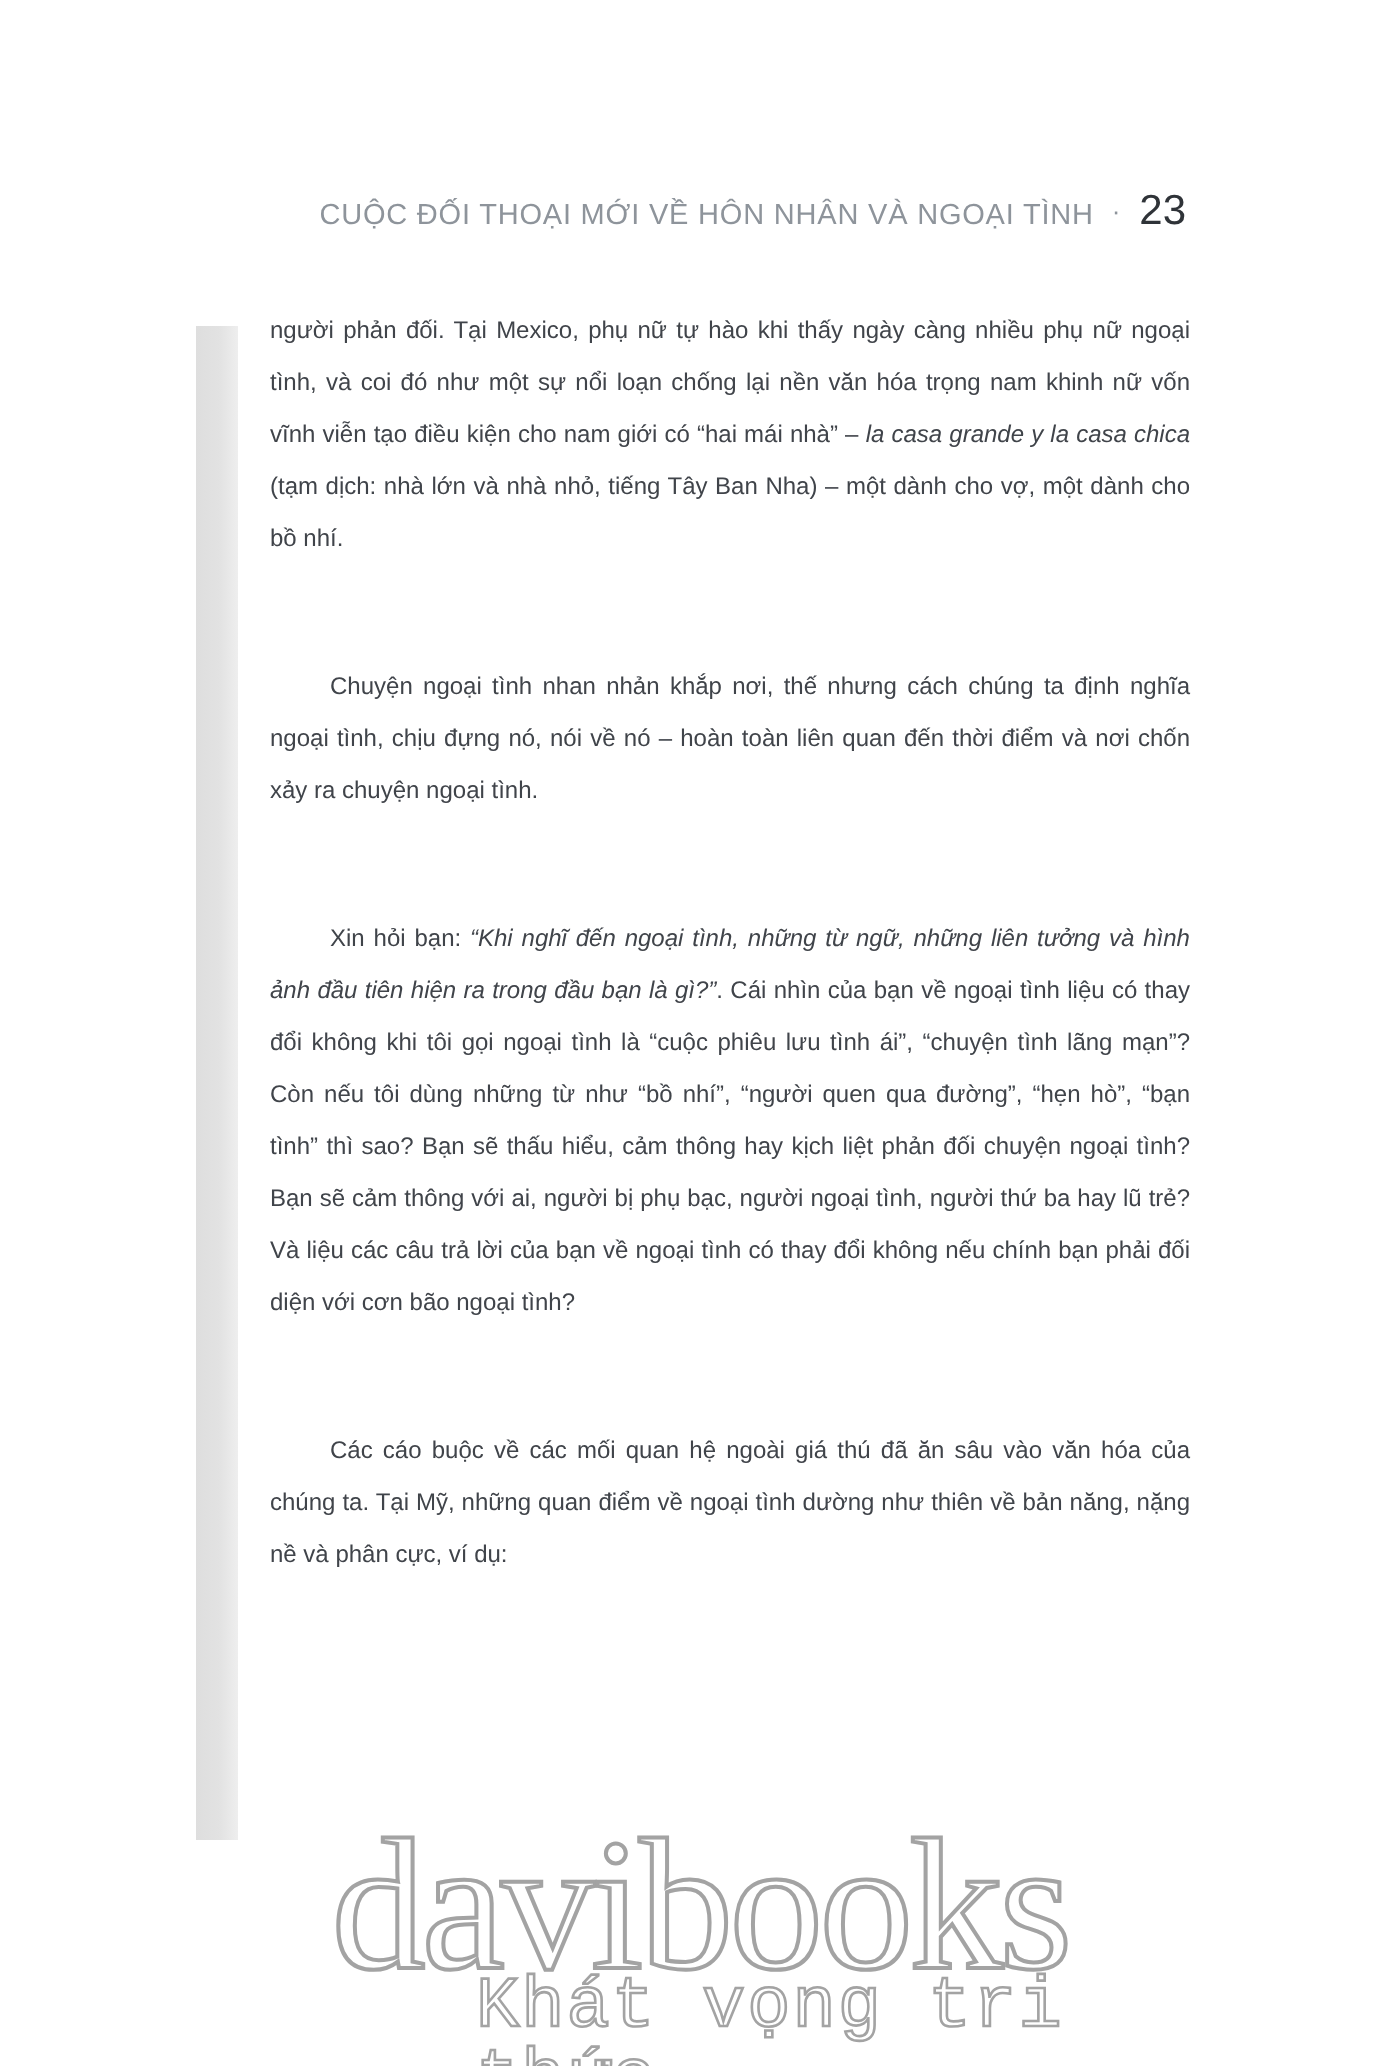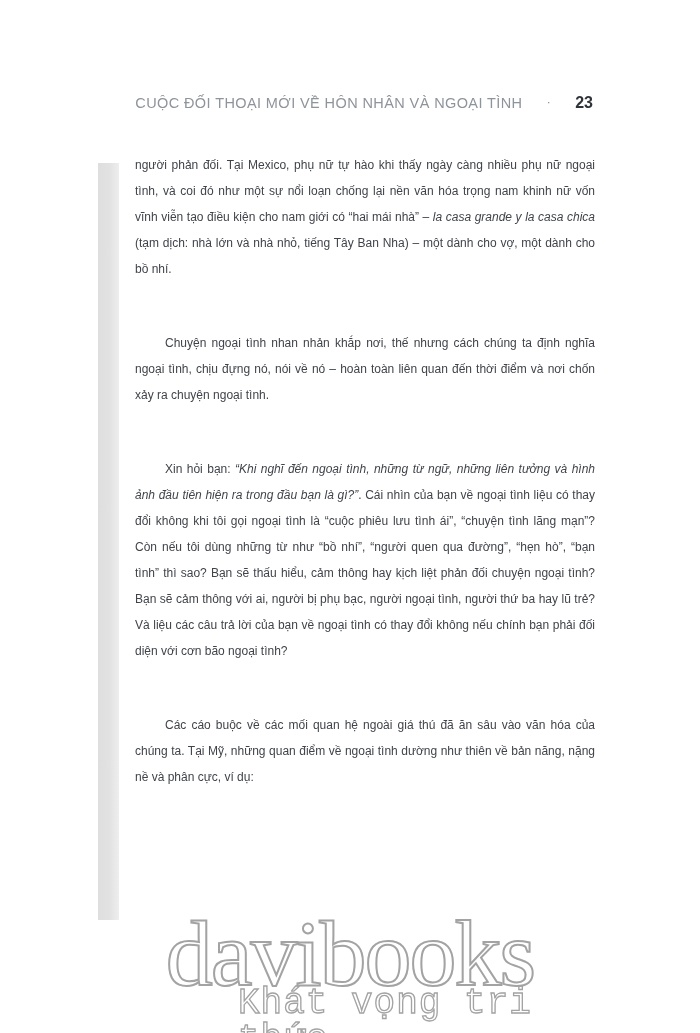--- a/index.html
+++ b/index.html
@@ -22,30 +22,30 @@
     left:98px;top:163px;
     width:21px;height:757px;
     background:linear-gradient(to right,#dedede,var(--gutter-color) 55%,#eeeeee);
   }
   header{
     position:absolute;
     top:94px;left:135px;width:458px;
     display:flex;
     justify-content:flex-end;
     align-items:baseline;
-    gap:24px;
+    gap:9px;
     color:var(--header-color);
     font-size:14.5px;
     letter-spacing:0.4px;
     white-space:nowrap;
   }
   header .pgnum{
     color:var(--page-number-color);
-    font-weight:bold;
-    font-size:16px;
+    font-weight:normal;
+    font-size:21px;
     letter-spacing:0;
   }
   header .sep{
     font-size:13px;
     transform:translateY(-2px);
   }
   main{
     position:absolute;
     left:135px;top:152px;width:460px;
     color:var(--text-color);

